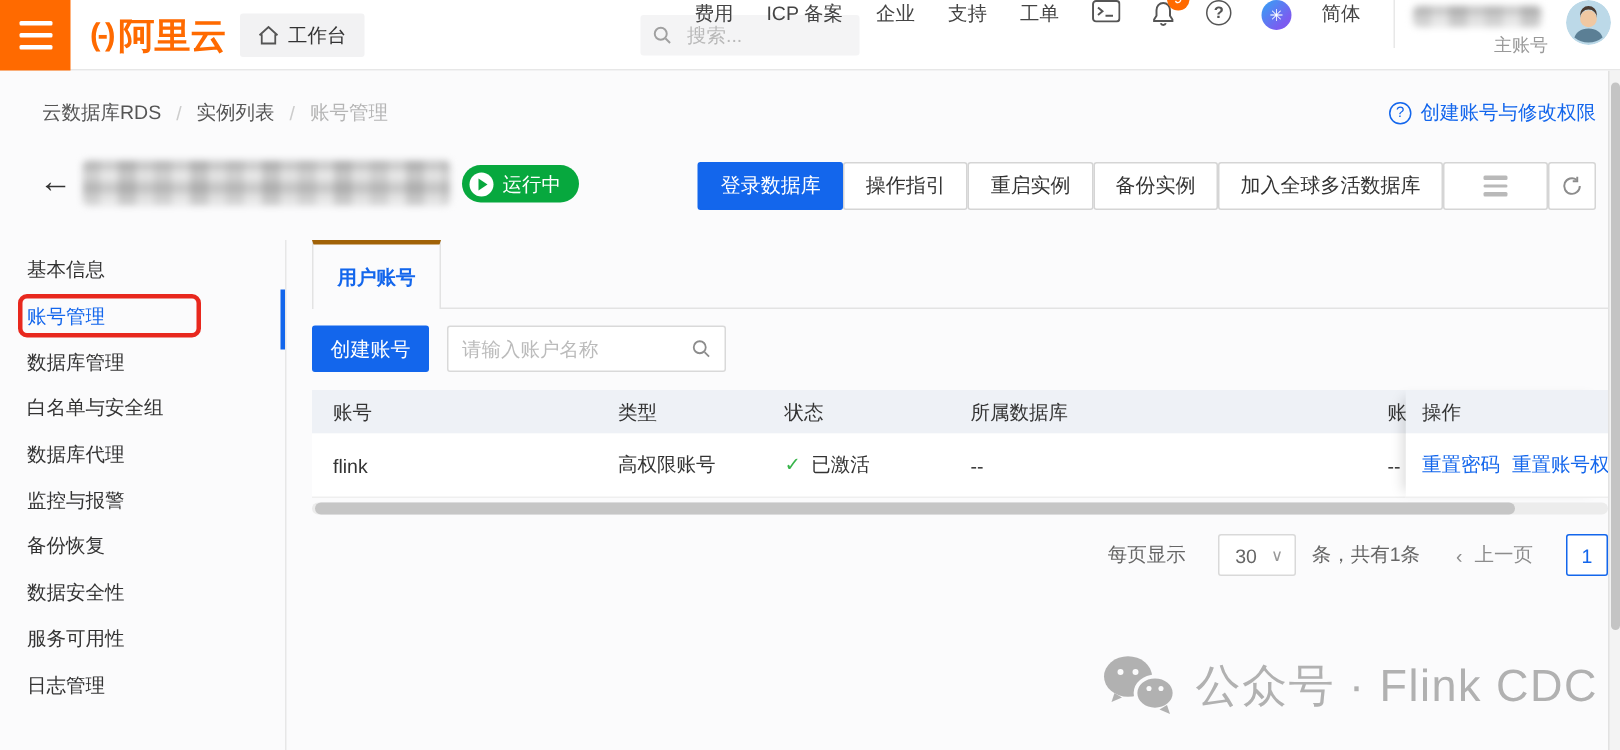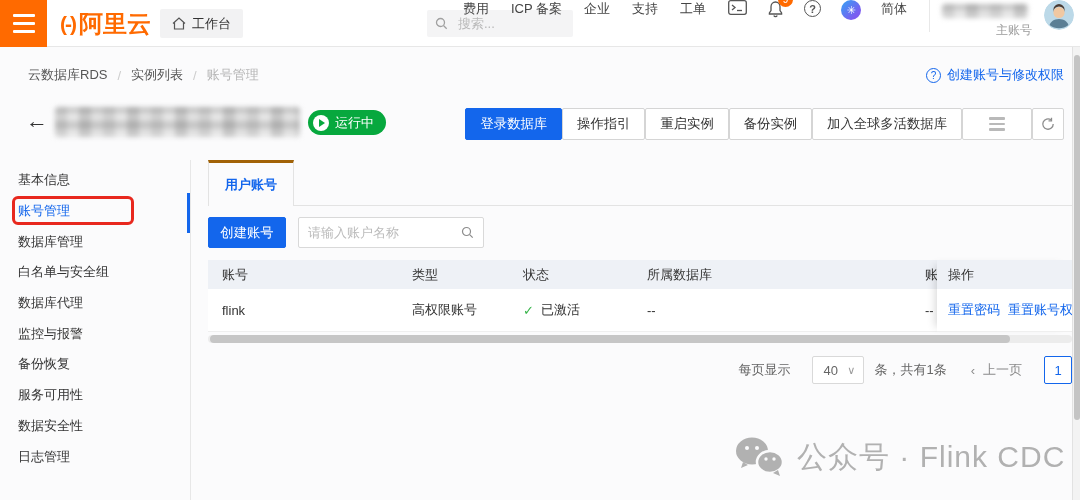--- a/index.html
+++ b/index.html
@@ -227,22 +227,22 @@
   <div class="sidebar-divider"></div>
   <div class="active-bar"></div>
   <div class="sidebar">
     <div class="side-item">基本信息</div>
     <div class="side-item active">账号管理</div>
     <div class="side-item">数据库管理</div>
     <div class="side-item">白名单与安全组</div>
     <div class="side-item">数据库代理</div>
     <div class="side-item">监控与报警</div>
     <div class="side-item">备份恢复</div>
+    <div class="side-item">数据安全性</div>
     <div class="side-item">服务可用性</div>
-    <div class="side-item">数据安全性</div>
     <div class="side-item">日志管理</div>
   </div>
   <div class="red-annotation"></div>
 
   <div class="tabline"></div>
   <div class="tab-active">用户账号</div>
 
   <button class="btn btn-primary create-btn">创建账号</button>
   <div class="acct-search">
     <input placeholder="请输入账户名称" style="">
@@ -278,21 +278,21 @@
       <span class="link">重置账号权限</span>
     </div>
   </div>
   <div class="hscroll-track">
     <div class="hscroll-thumb"></div>
   </div>
 
   <div class="pagination">
     <span class="pg-label">每页显示</span>
     <span class="pg-select">
-      <span>40</span>
+      <span>30</span>
       <span class="chev">∨</span>
     </span>
     <span class="pg-total">条，共有1条</span>
     <span class="pg-prev">
       <span>‹</span>
       <span>上一页</span>
     </span>
     <span class="pg-page">1</span>
   </div>
 

